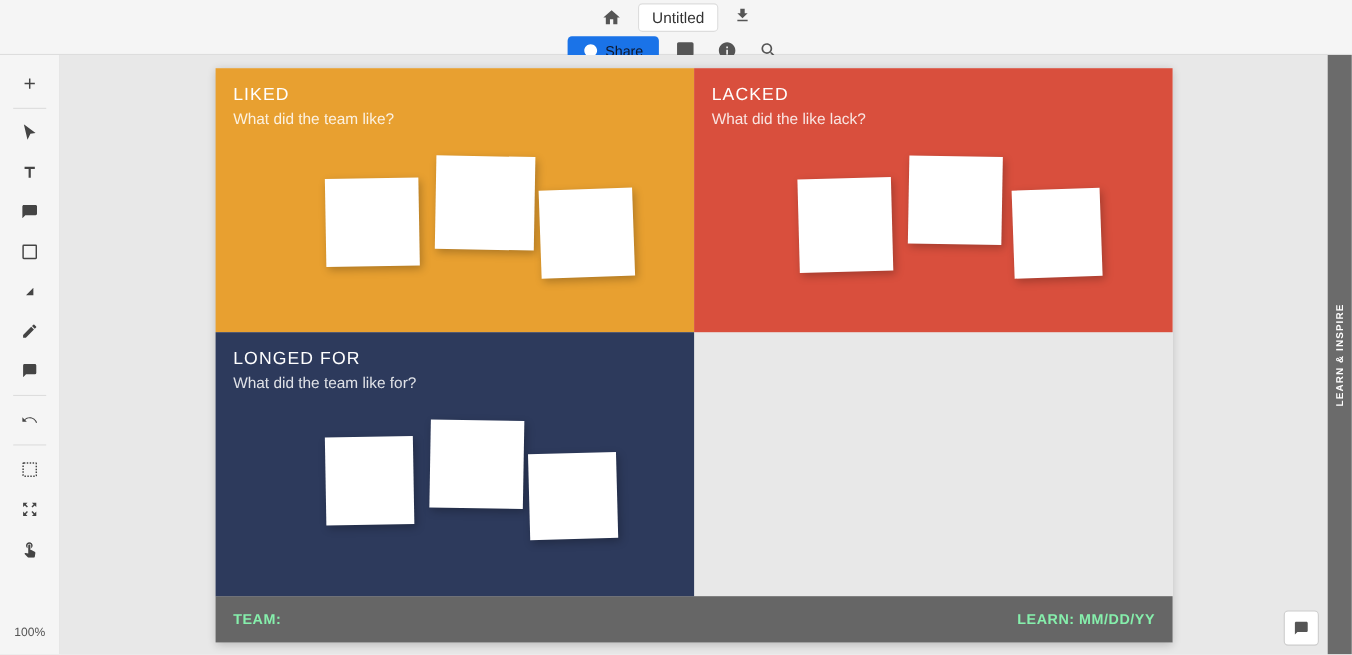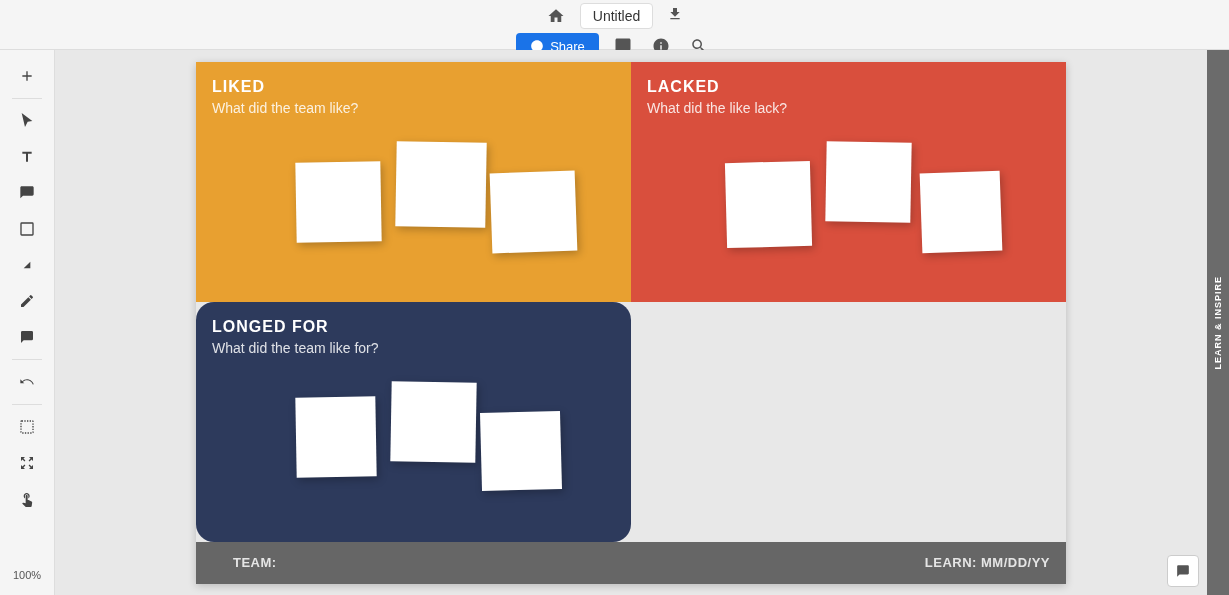--- a/index.html
+++ b/index.html
@@ -57,21 +57,21 @@
       font-size: 16px;
       padding: 4px 6px;
     }
     .topbar-right {
       display: flex;
       align-items: center;
       gap: 10px;
     }
     .share-btn {
       background: #1a73e8;
-      color: #ffffff;
+      color: #0f172a;
       border: none;
       border-radius: 4px;
       padding: 6px 14px;
       font-size: 13px;
       cursor: pointer;
       display: flex;
       align-items: center;
       gap: 6px;
     }
     .topbar-icon {
@@ -171,50 +171,49 @@
     }
     .board-footer {
       background: #666;
       height: 42px;
       display: flex;
       align-items: center;
       padding: 0 16px;
       justify-content: space-between;
     }
     .board-footer-text {
-      color: #e5e5e5;
+      color: #86efac;
       font-size: 13px;
       font-weight: bold;
       letter-spacing: 0.5px;
-      margin-left: 21px;
     }
 
     
     .quadrant {
       position: relative;
       padding: 16px;
       overflow: hidden;
     }
     .quadrant-title {
       color: white;
       font-size: 16px;
-      font-weight: bold;
+      font-weight: normal;
       letter-spacing: 1px;
       text-transform: uppercase;
       margin-bottom: 4px;
     }
     .quadrant-subtitle {
       color: rgba(255,255,255,0.85);
       font-size: 14px;
       margin-bottom: 12px;
     }
     .q-liked { background: #E8A030; }
     .q-learned { background: #D4603A; }
     .q-lacked { background: #D94F3D; }
-    .q-longed { background: #2D3A5C; border-radius: 18px; }
+    .q-longed { background: #2D3A5C; }
 
     
     .stickies {
       position: absolute;
       bottom: 20px;
       left: 0;
       right: 0;
       height: 160px;
     }
 

